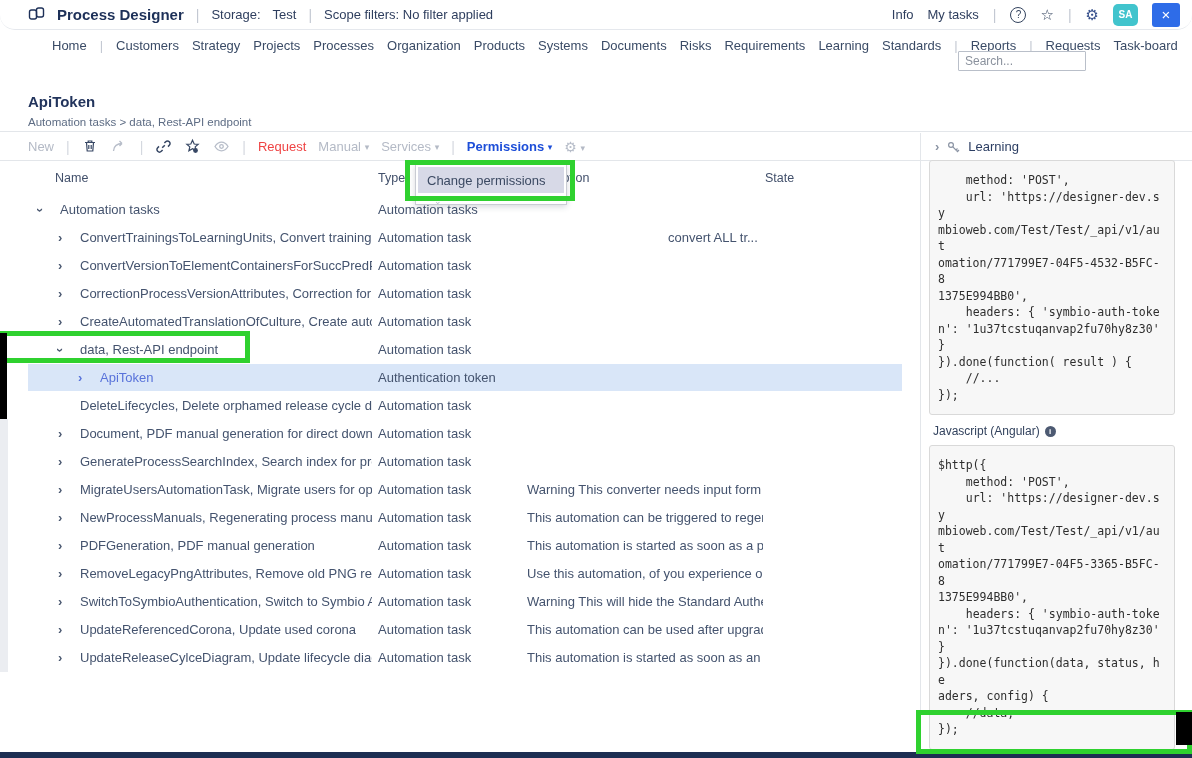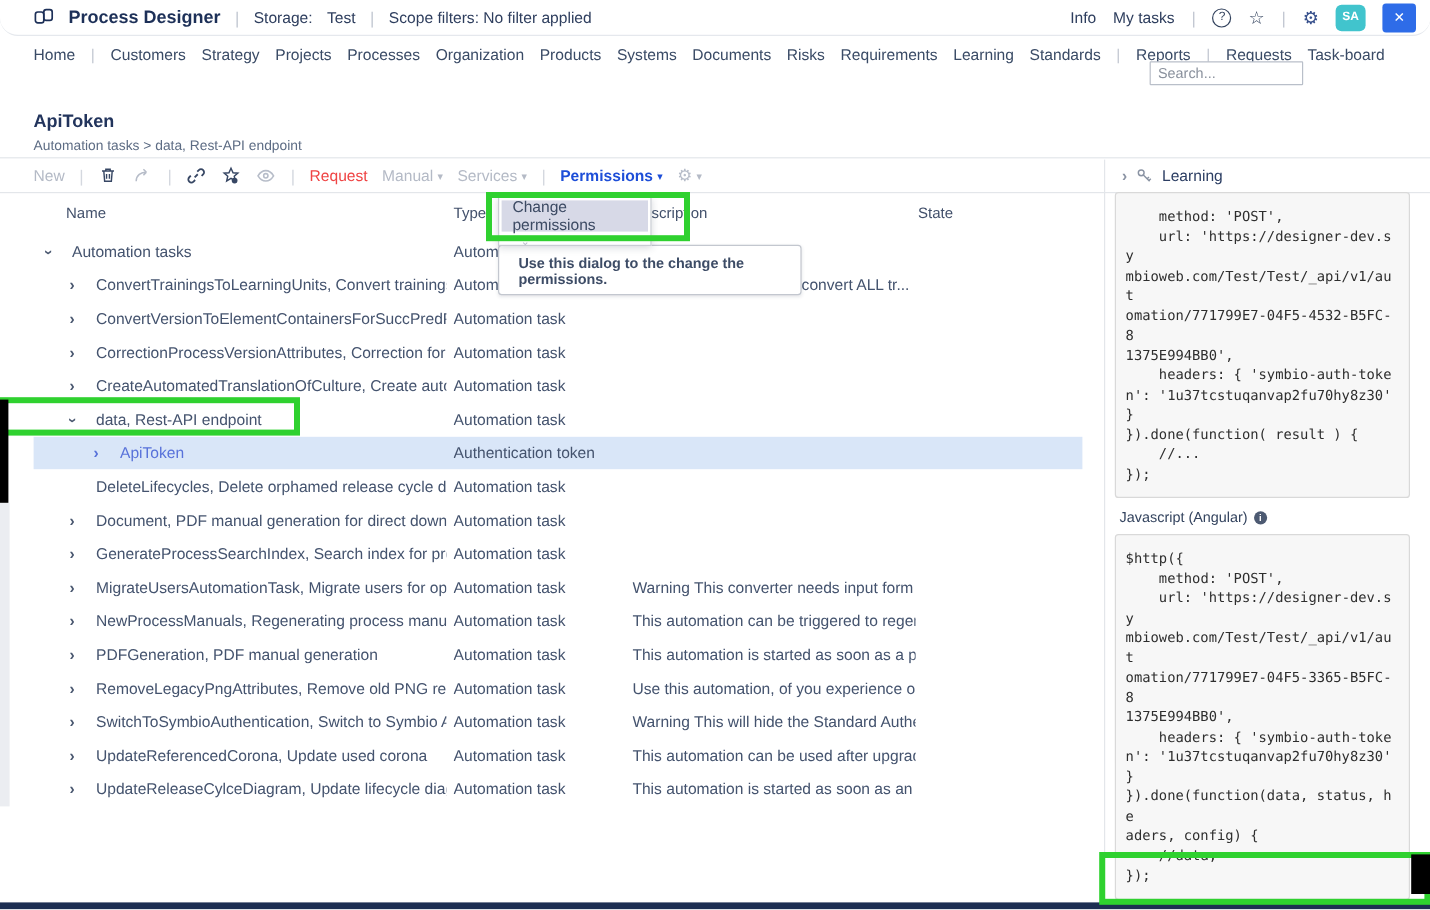--- a/index.html
+++ b/index.html
@@ -18,21 +18,21 @@
   .help-icon { width:16px; height:16px; border:1.3px solid #33435e; border-radius:50%;
                font-size:10px; color:#33435e; display:flex; align-items:center; justify-content:center; }
   .star-glyph { font-family:"DejaVu Sans", sans-serif; font-size:15px; color:#33435e; }
   .gear-glyph { font-family:"DejaVu Sans", sans-serif; font-size:15px; color:#37508c; }
   .avatar { width:25px; height:22px; border-radius:5px; background:#41c4cd; color:#fff;
             font-size:10px; font-weight:bold; display:flex; align-items:center; justify-content:center; }
   .close-btn { width:28px; height:24px; border-radius:3px; background:#2e6ce8; color:#fff;
                font-size:15px; display:flex; align-items:center; justify-content:center; border:none; }
 
   
-  .navbar { position:absolute; left:0; top:30px; width:1092px; height:48px; }
+  .navbar { position:absolute; left:0; top:30px; width:1092px; height:48px;padding-left:24px; }
   .nav-items { display:flex; align-items:center; gap:13px; padding:8px 0 0 28px; flex-wrap:nowrap; }
   .nav-item { font-size:13px; color:#3a4b66; white-space:nowrap; cursor:default; }
   .nav-sep { color:#c3c8d2; font-size:13px; }
   .search-input { position:absolute; right:6px; top:21px; width:128px; height:20px;
                   border:1px solid #b9bfc9; border-radius:1px; font-size:12px; padding:0 6px;
                   color:#42506b; font-family:"Liberation Sans", sans-serif; }
   .search-input::placeholder { color:#8a919d; }
 
   
   .titleblock { position:absolute; left:28px; top:93px; }
@@ -73,21 +73,21 @@
   .panel-collapse { color:#8a93a3; font-size:13px; font-weight:bold; }
   .panel-title { font-size:13px; color:#2c3e63; }
   .codebox { margin-left:-6px; width:246px; background:#f7f7f7; border:1px solid #d9d9d9; border-radius:3px;
              padding:11px 8px; font-family:"DejaVu Sans Mono", monospace; font-size:11.5px;
              line-height:16.5px; color:#2e2e2e; white-space:pre-wrap; word-break:break-all; overflow:hidden; }
   .code-label { margin:9px 0 7px -2px; font-size:12px; color:#33435e; display:flex; align-items:center; gap:5px; }
   .info-dot { width:11px; height:11px; border-radius:50%; background:#4d5a72; color:#fff; font-size:8px;
               font-weight:bold; display:inline-flex; align-items:center; justify-content:center; flex:0 0 auto; }
 
   
-  .dropdown-menu { position:absolute; left:415px; top:164px; width:128px; height:41px; background:#fff;
+  .dropdown-menu { position:absolute; left:415px; top:164px; width:152px; height:41px; background:#fff;
                    border:1px solid #c9ccd3; box-shadow:0 2px 6px rgba(40,50,70,.18); z-index:30; }
   .dropdown-item { margin:2px; height:26px; background:#d7d9e7; font-size:13px; color:#3c4a63;
                    display:flex; align-items:center; padding-left:9px; }
   .dropdown-caret { position:absolute; left:18px; bottom:-2px; color:#b9bfca; font-size:9px; }
   .tooltip { position:absolute; left:415px; top:204px; width:253px; height:42px; background:#fff;
              border:1px solid #c3c7cf; border-radius:3px; box-shadow:0 1px 3px rgba(40,50,70,.12);
              padding:7px 0 0 16px; z-index:25; }
   .tooltip-text { font-size:12px; font-weight:bold; color:#3d4c66; line-height:14px; width:220px; }
   .gbox { position:absolute; border:5px solid #2fd12f; z-index:50; pointer-events:none; }
   .gbox1 { left:405px; top:160px; width:170px; height:41px; }
@@ -381,23 +381,20 @@
 aders, config) {
     //data;
 });</pre>
 
   </aside>
 
   <div class="dropdown-menu">
     <div class="dropdown-item">Change permissions</div>
     <span class="dropdown-caret">⌄</span>
   </div>
-  <div class="tooltip">
-    <div class="tooltip-text">Use this dialog to the change the permissions.</div>
-  </div>
 
   <div class="gbox gbox1"></div>
   <div class="gbox gbox2"></div>
   <div class="gbox gbox3"></div>
   <div class="black-bar1"></div>
   <div class="black-bar2"></div>
   <div class="left-track"></div>
   <div class="bottom-bar"></div>
 
 </div>

